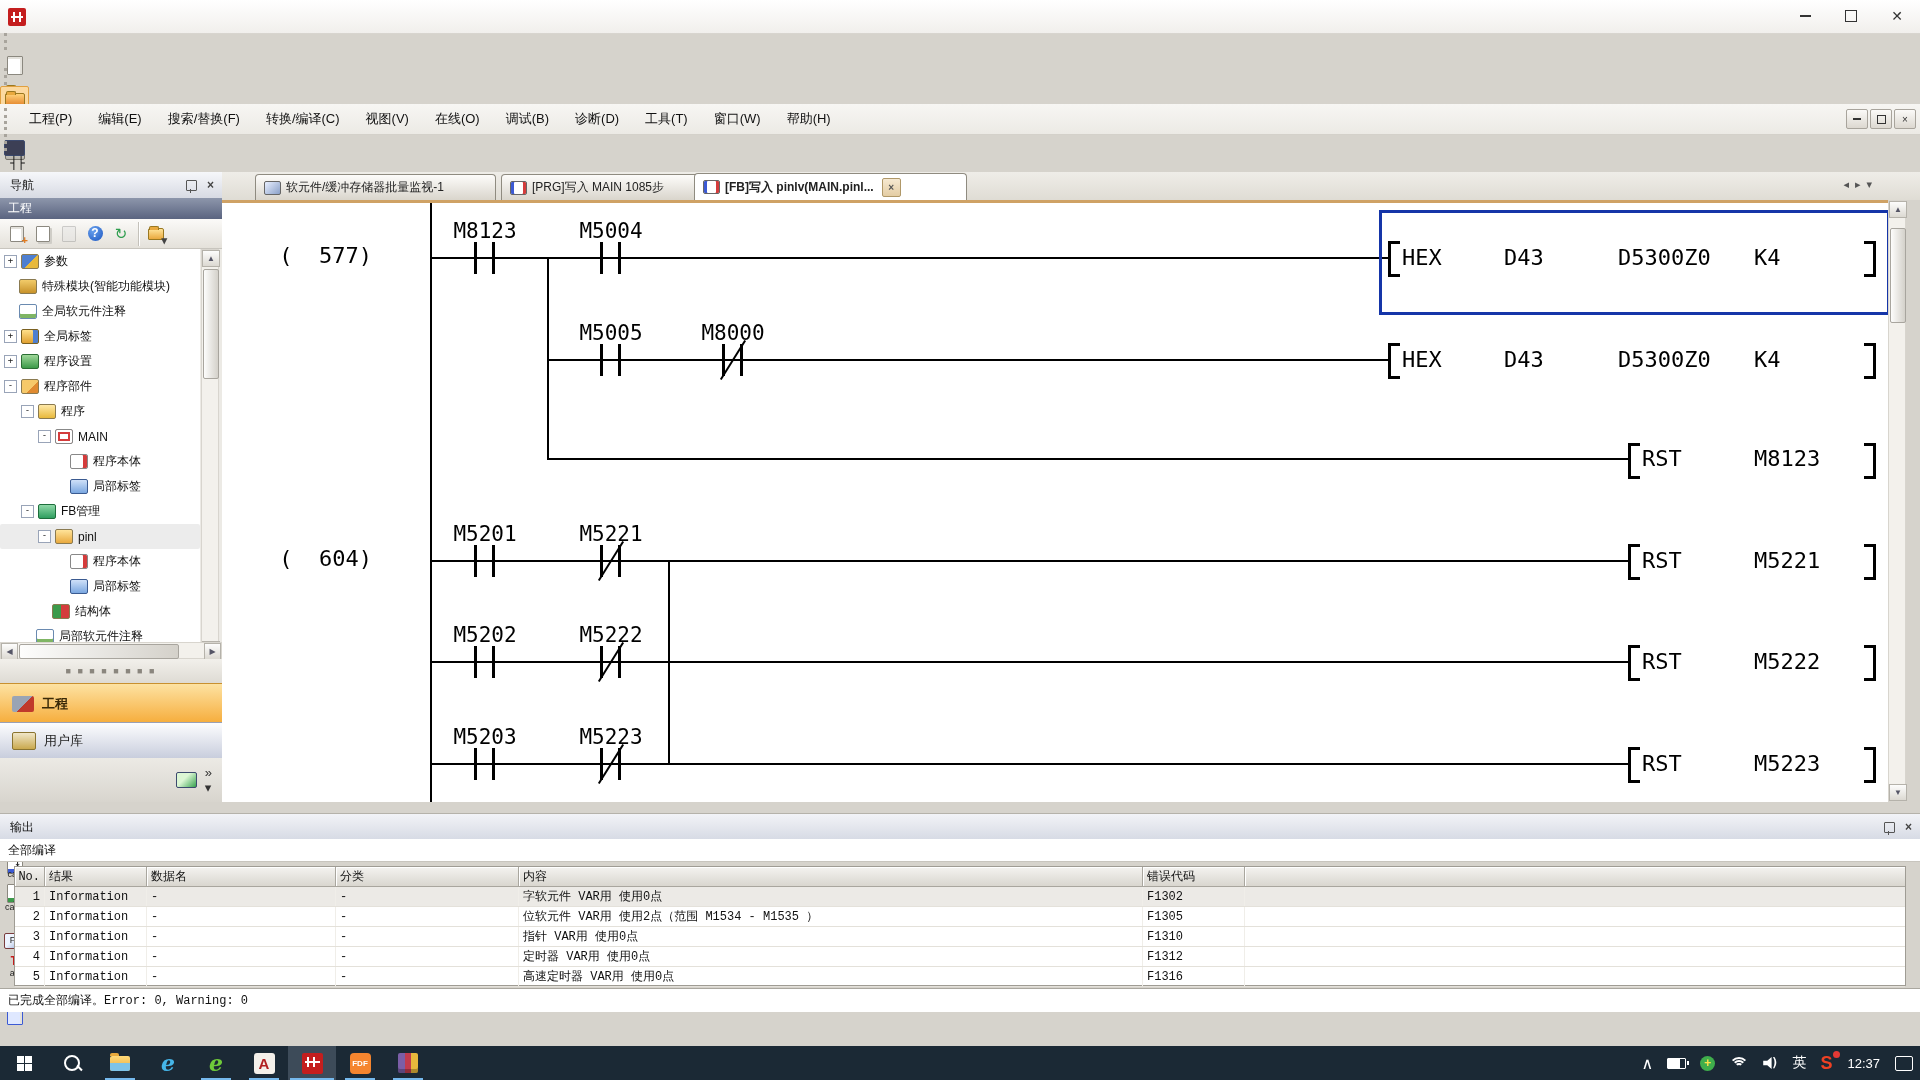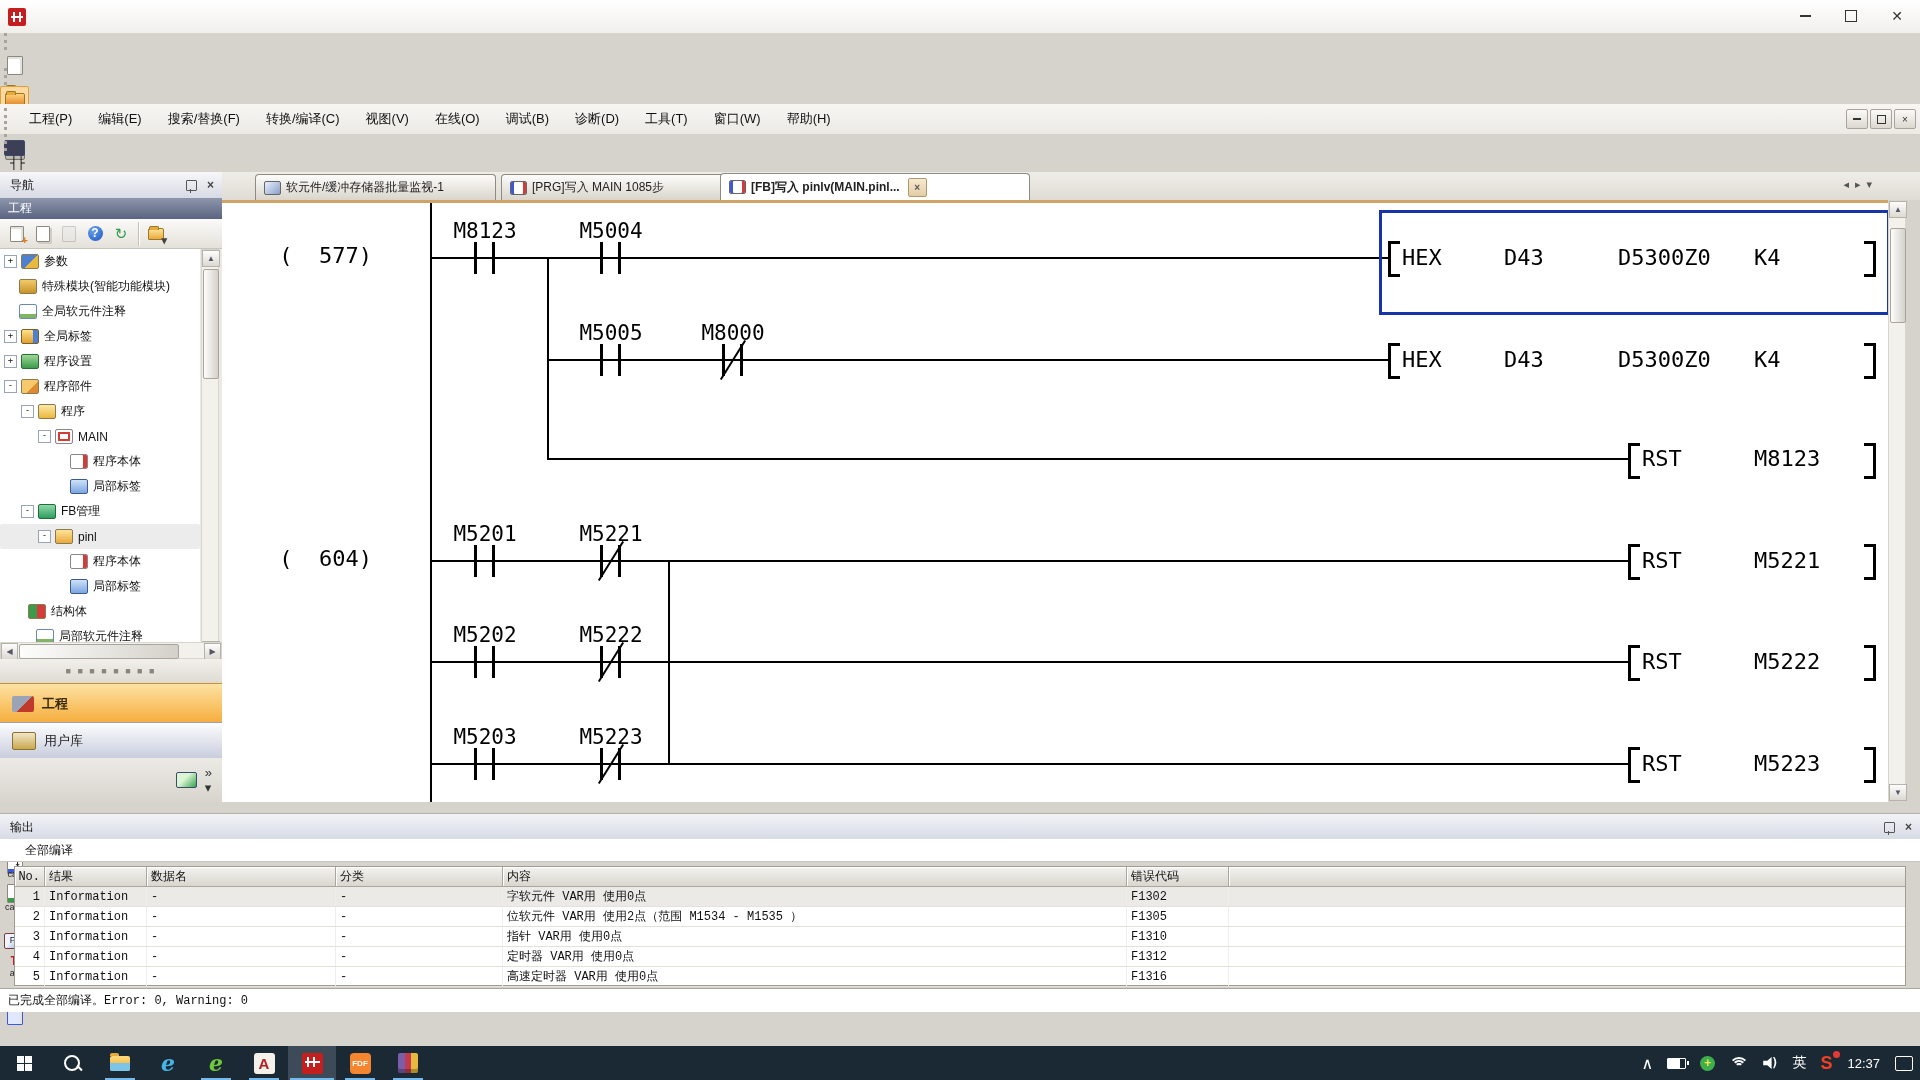--- a/index.html
+++ b/index.html
@@ -118,27 +118,27 @@
   .step{position:absolute;font:22px "DejaVu Sans Mono",monospace;color:#000;text-align:right;white-space:pre;}
   .itx{position:absolute;font:22px "DejaVu Sans Mono",monospace;color:#000;white-space:pre;}
   .blh{position:absolute;width:9px;height:30px;border-left:3px solid #000;border-top:3px solid #000;border-bottom:3px solid #000;}
   .brh{position:absolute;width:9px;height:30px;border-right:3px solid #000;border-top:3px solid #000;border-bottom:3px solid #000;}
   .selbox{position:absolute;border:3px solid #1535a8;}
   
   #vsb{left:1888px;top:200px;width:18px;height:602px;}
   
   #outhdr{left:0;top:813px;width:1920px;height:26px;background:linear-gradient(#f2f3f7,#d6dae4);border-top:1px solid #b5b2aa;border-bottom:1px solid #c0c4ce;display:flex;align-items:center;}
   #outhdr .t{font-size:12px;color:#111;margin-left:10px;flex:1;}
-  #outtabstrip{left:0;top:839px;width:1920px;height:23px;background:#fff;border-bottom:1px solid #c8c5be;font-size:12px;color:#111;line-height:23px;padding-left:25px;box-sizing:border-box;}
+  #outtabstrip{left:0;top:839px;width:1920px;height:23px;background:#fff;border-bottom:1px solid #c8c5be;font-size:12px;color:#111;line-height:23px;padding-left:8px;box-sizing:border-box;}
   #outtable{left:14px;top:866px;width:1892px;height:120px;background:#fff;border:1px solid #9f9c94;box-sizing:border-box;font-family:"Liberation Mono","DejaVu Sans Mono",monospace;}
   .ohrow{display:flex;height:20px;}
   .ohc{background:linear-gradient(#f4f3f0,#d9d6cf);border-right:1px solid #a9a69e;border-bottom:1px solid #a9a69e;box-shadow:inset 1px 1px 0 #fff;font-size:12px;color:#111;display:flex;align-items:center;padding:0 4px;box-sizing:border-box;white-space:nowrap;overflow:hidden;}
   .orow{display:flex;height:19px;border-bottom:1px solid #e4e1da;}
   .oc{font-size:12px;color:#111;display:flex;align-items:center;padding:0 4px;box-sizing:border-box;white-space:nowrap;overflow:hidden;border-right:1px solid #f0eee9;}
-  .c-no{width:30px;justify-content:flex-end;} .c-res{width:102px;} .c-dat{width:189px;} .c-cat{width:167px;} .c-con{width:624px;} .c-cod{width:102px;} .c-fil{flex:1;border-right:none;}
+  .c-no{width:30px;justify-content:flex-end;} .c-res{width:102px;} .c-dat{width:189px;} .c-cat{width:183px;} .c-con{width:624px;} .c-cod{width:102px;} .c-fil{flex:1;border-right:none;}
   #outmsg{left:0;top:988px;width:1920px;height:24px;background:#fff;border-top:1px solid #aaa79f;font:12px/24px "Liberation Mono","DejaVu Sans Mono",monospace;color:#111;padding-left:8px;box-sizing:border-box;}
   
   #statusbar{left:0;top:1022px;width:1920px;height:24px;background:#f0efeb;border-top:1px solid #d8d5ce;display:flex;font-size:12px;color:#222;}
   .sc{border-left:1px solid #b8b5af;box-shadow:inset 1px 0 0 #fff;display:flex;align-items:center;padding-left:9px;box-sizing:border-box;white-space:nowrap;}
   .sc.dim{color:#a8a8a8;}
   
   #taskbar{left:0;top:1046px;width:1920px;height:34px;background:#1b2935;display:flex;align-items:center;}
   .tcell{width:48px;height:34px;display:flex;align-items:center;justify-content:center;position:relative;flex:0 0 auto;}
   .tcell.active{background:#3d4b59;}
   .uline{position:absolute;bottom:0;left:9px;width:30px;height:2px;background:#76b9ed;}
@@ -576,21 +576,21 @@
           <span class="tlabel">pinl</span>
         </div>
       <div class="trow" style="padding-left:70px">
           <span class="tico ti-body"></span>
           <span class="tlabel">程序本体</span>
         </div>
       <div class="trow" style="padding-left:70px">
           <span class="tico ti-llabel"></span>
           <span class="tlabel">局部标签</span>
         </div>
-      <div class="trow" style="padding-left:13px">
+      <div class="trow" style="padding-left:37px">
           <span class="sp"></span>
           <span class="tico ti-struct"></span>
           <span class="tlabel">结构体</span>
         </div>
       <div class="trow" style="padding-left:21px">
           <span class="sp"></span>
           <span class="tico ti-comment"></span>
           <span class="tlabel">局部软元件注释</span>
         </div>
     </div>
@@ -623,21 +623,21 @@
 
   <div class="abs" id="tabbar">
     <div class="tab" style="left:33px;width:241px">
       <span class="tabic scr"></span>
       <span>软元件/缓冲存储器批量监视-1</span>
     </div>
     <div class="tab" style="left:279px;width:232px">
       <span class="tabic lad"></span>
       <span>[PRG]写入 MAIN 1085步</span>
     </div>
-    <div class="tab active" style="left:498px;width:310px">
+    <div class="tab active" style="left:472px;width:273px">
       <span class="tabic lad"></span>
       <span>[FB]写入 pinlv(MAIN.pinl...</span>
       <span class="tabx">×</span>
     </div>
     <div style="position:absolute;right:48px;top:6px;display:flex;gap:6px;font-size:11px;color:#555">
       <span>◂</span>
       <span>▸</span>
       <span>▾</span>
     </div>
   </div>

